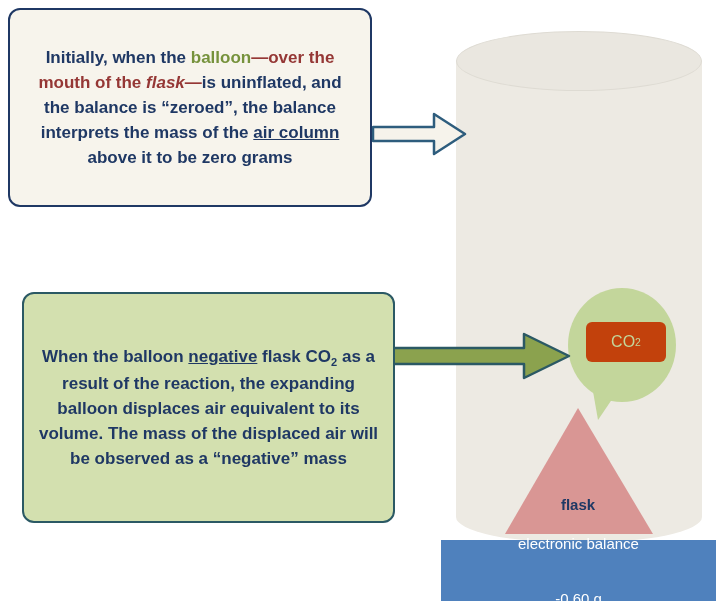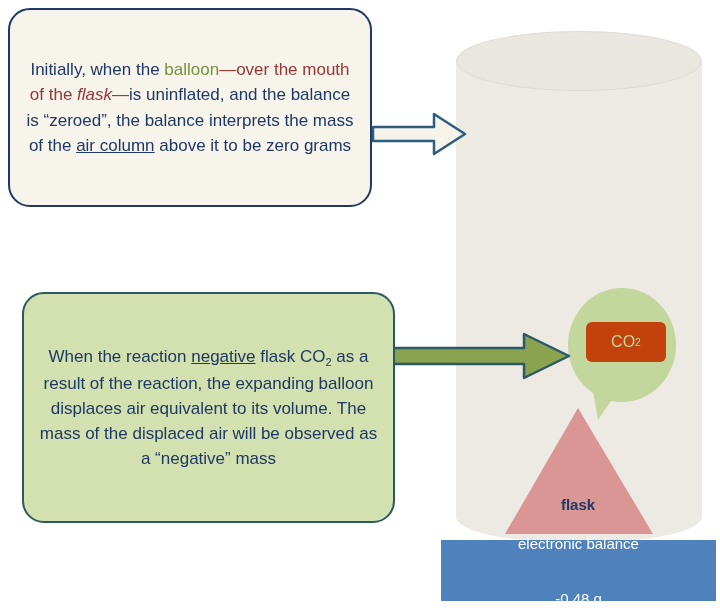--- a/index.html
+++ b/index.html
@@ -8,21 +8,21 @@
   .canvas { position:relative; width:720px; height:616px; background:#ffffff; overflow:hidden; }
   .abs { position:absolute; }
 
   
   .cyl-body { left:456px; top:61px; width:246px; height:482px; background:#edeae3;
               border-radius:0 0 123px 123px / 0 0 26px 26px; }
   .cyl-top  { left:456px; top:31px; width:246px; height:60px; background:#eae7e0;
               border:1px solid #dedbd3; border-radius:50%; }
 
   
-  .callout { border-radius:22px; text-align:center; font-weight:400; font-size:17px;
+  .callout { border-radius:12px; text-align:center; font-weight:700; font-size:17px;
              line-height:1.48; color:#1f3864; display:flex; align-items:center;
              justify-content:center; padding:10px 14px; }
   .callout-1 { left:8px;  top:8px;   width:364px; height:199px; background:#f7f4ec; border:2.5px solid #1f3864; }
   .callout-2 { left:22px; top:292px; width:373px; height:231px; background:#d3e0af; border:2.5px solid #2b5964; }
   .txt-green { color:#76923c; }
   .txt-red   { color:#953735; }
   .underline { text-decoration:underline; }
   .italic    { font-style:italic; }
   sub { font-size:0.65em; }
 
@@ -58,36 +58,36 @@
 
   <div class="abs co2-label">
     <span>CO</span>
       <sub>2</sub>
   </div>
 
   <div class="abs flask-label">flask</div>
 
   <div class="abs balance">
     <div>electronic balance</div>
-    <div>-0.48 g</div>
+    <div>-0.60 g</div>
   </div>
 
   <svg class="abs" style="left:372px; top:111px;" width="96" height="46">
     <polygon points="1,16 62,16 62,3 93,23 62,43 62,30 1,30" fill="#f6f3eb" stroke="#2e5d7d" stroke-width="2.5" stroke-linejoin="round"></polygon>
   </svg>
 
   <svg class="abs" style="left:392px; top:330px;" width="180" height="52">
     <polygon points="1,18 132,18 132,4 177,26 132,48 132,34 1,34" fill="#8ba24e" stroke="#2b5964" stroke-width="2.5" stroke-linejoin="round"></polygon>
   </svg>
 
   <div class="abs callout callout-1">
     <p>
       <span>Initially, when the </span><span class="txt-green">balloon</span><span class="txt-red">—over the mouth of the </span><span class="txt-red italic">flask</span><span class="txt-red">—</span><span>is uninflated, and the balance is “zeroed”, the balance interprets the mass of the </span><span class="underline">air column</span><span> above it to be zero grams</span>
     </p>
   </div>
 
   <div class="abs callout callout-2">
     <p>
-      <span>When the reaction </span><span class="underline">negative</span><span> flask CO</span><sub>2</sub><span> as a result of the reaction, the expanding balloon displaces air equivalent to its volume. The mass of the displaced air will be observed as a “negative” mass</span>
+      <span>When the balloon </span><span class="underline">negative</span><span> flask CO</span><sub>2</sub><span> as a result of the reaction, the expanding balloon displaces air equivalent to its volume. The mass of the displaced air will be observed as a “negative” mass</span>
     </p>
   </div>
 
 </div>
 
 </body></html>

